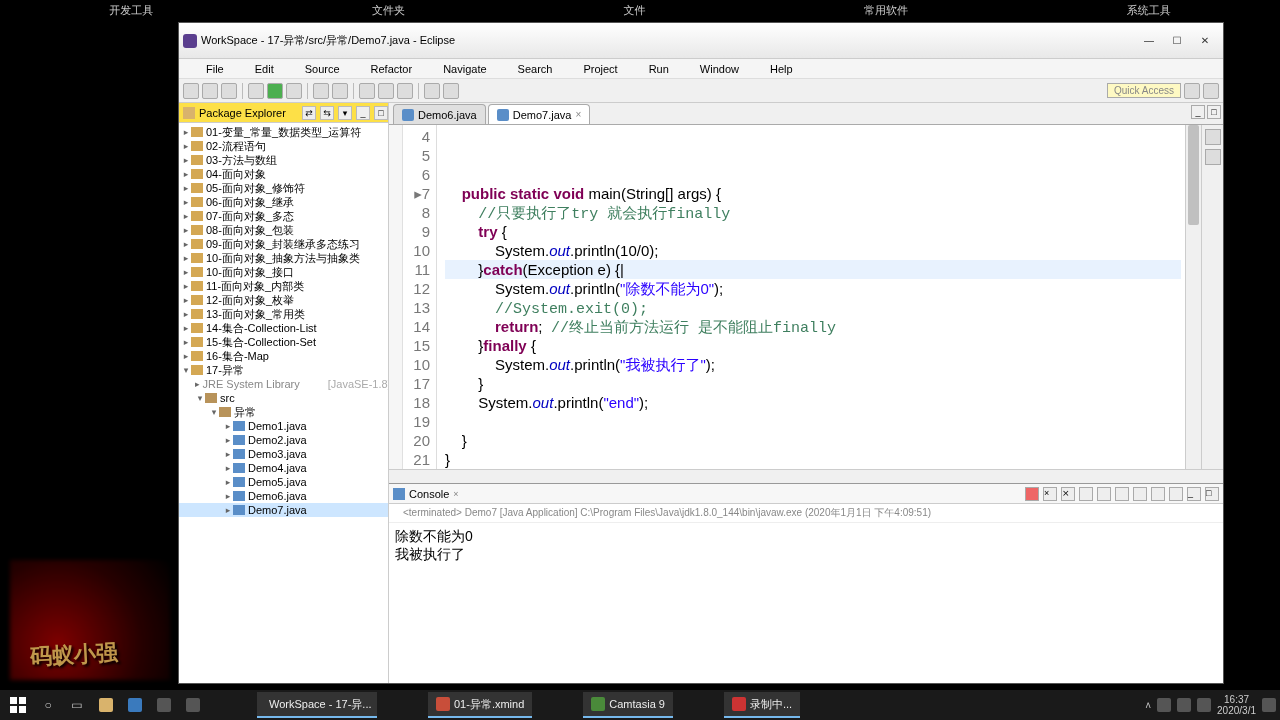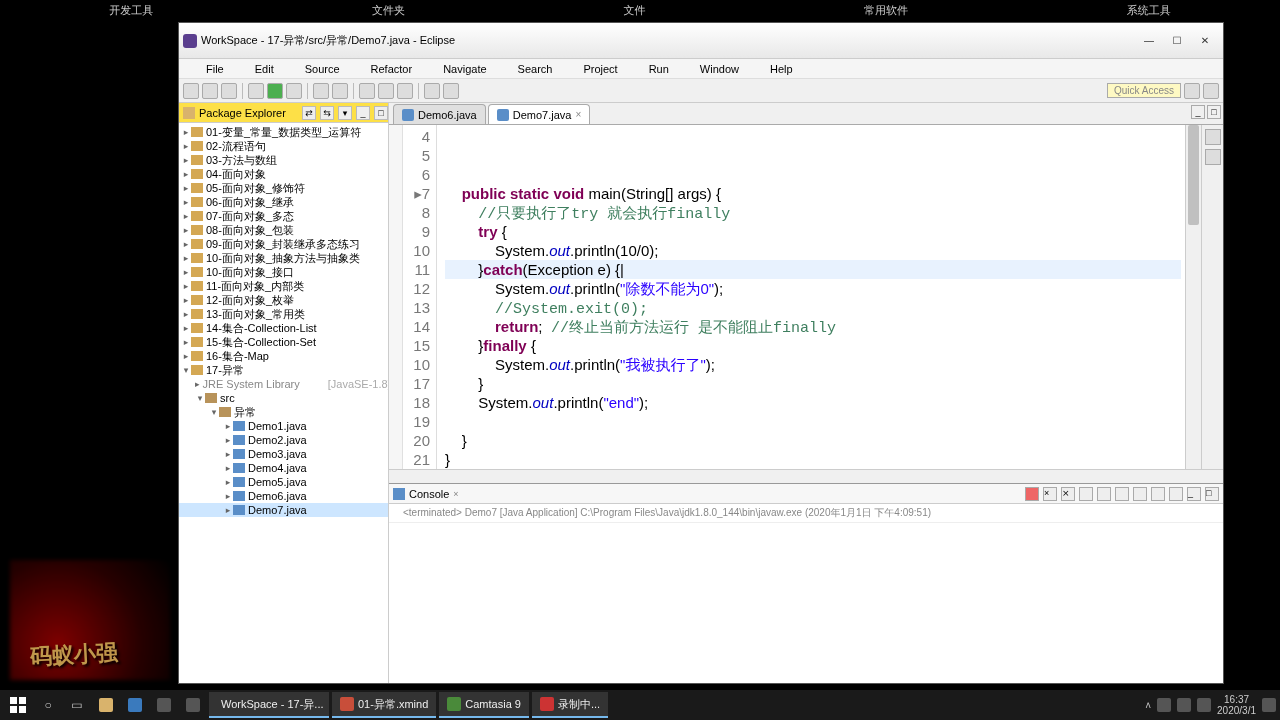--- a/index.html
+++ b/index.html
@@ -86,21 +86,21 @@
 .console-out { flex:1; padding:4px 6px; font-family: Consolas, monospace; font-size:14px; line-height:18px; overflow:auto; }
 
 
 .statusbar { height:20px; background:#f0f0f0; border-top:1px solid #ccc; display:flex; align-items:center; font-size:10px; color:#555; padding: 0 8px; gap:24px; justify-content:flex-end; }
 
 
 .taskbar { position:absolute; left:0; right:0; bottom:0; height:30px; background:#1a1a1a; display:flex; align-items:center; padding:0 4px; gap:3px; }
 .taskbar .start { width:28px;height:26px; display:flex; align-items:center; justify-content:center; }
 .taskbar .start svg { width:16px;height:16px; }
 .taskbar .tbicon { width:26px;height:26px; display:flex; align-items:center; justify-content:center; color:#ccc; font-size:12px; }
-.taskbar .tbapp { height:26px; background:#333; border-bottom:2px solid #76b9ed; padding:0 8px; display:flex; align-items:center; color:#eee; font-size:11px; gap:4px; max-width:120px; overflow:hidden; white-space:nowrap; }
+.taskbar .tbapp { height:26px; background:#333; border-bottom:2px solid #76b9ed; padding:0 8px; display:flex; align-items:center; color:#eee; font-size:11px; gap:4px; max-width:120px; overflow:hidden; white-space:nowrap;margin-left:48px; }
 .taskbar .tbapp .aicon { width:14px;height:14px; background:#777; border-radius:2px; }
 .taskbar .tray { margin-left:auto; display:flex; align-items:center; gap:6px; color:#ccc; font-size:10px; }
 .taskbar .tbicon-box { width:14px;height:14px; background:#555; border-radius:2px; }
 
 
 .logo-decor { position:absolute; left:10px; bottom:40px; width:160px; height:120px; pointer-events:none; opacity:0.9; }
 .logo-decor .flame { position:absolute; inset:0; background: radial-gradient(circle at 30% 70%, #8b0000, #2a0000 60%, transparent); filter: blur(2px); }
 .logo-decor .txt { position:absolute; bottom:10px; left:20px; color:#d4a854; font-weight:bold; font-size:22px; text-shadow:2px 2px 3px #000; transform:rotate(-3deg); font-family:"KaiTi",serif; }
 
 </style>
@@ -270,20 +270,24 @@
           <div class="cbtn"></div>
           <div class="cbtn"></div>
           <div class="cbtn"></div>
           <div class="cbtn"></div>
           <div class="cbtn"></div>
           <div class="cbtn"></div>
           <div class="cbtn">_</div>
           <div class="cbtn">□</div>
         </div>
         <div class="console-term">&lt;terminated&gt; Demo7 [Java Application] C:\Program Files\Java\jdk1.8.0_144\bin\javaw.exe (2020年1月1日 下午4:09:51)</div>
+        <div class="console-out" id="console-out">
+            <div>除数不能为0</div>
+            <div>我被执行了</div>
+          </div>
       </div>
     </div>
   </div>
 
 </div>
 
 <div class="logo-decor">
   <div class="flame"></div>
   <div class="txt">码蚁小强</div>
 </div>

